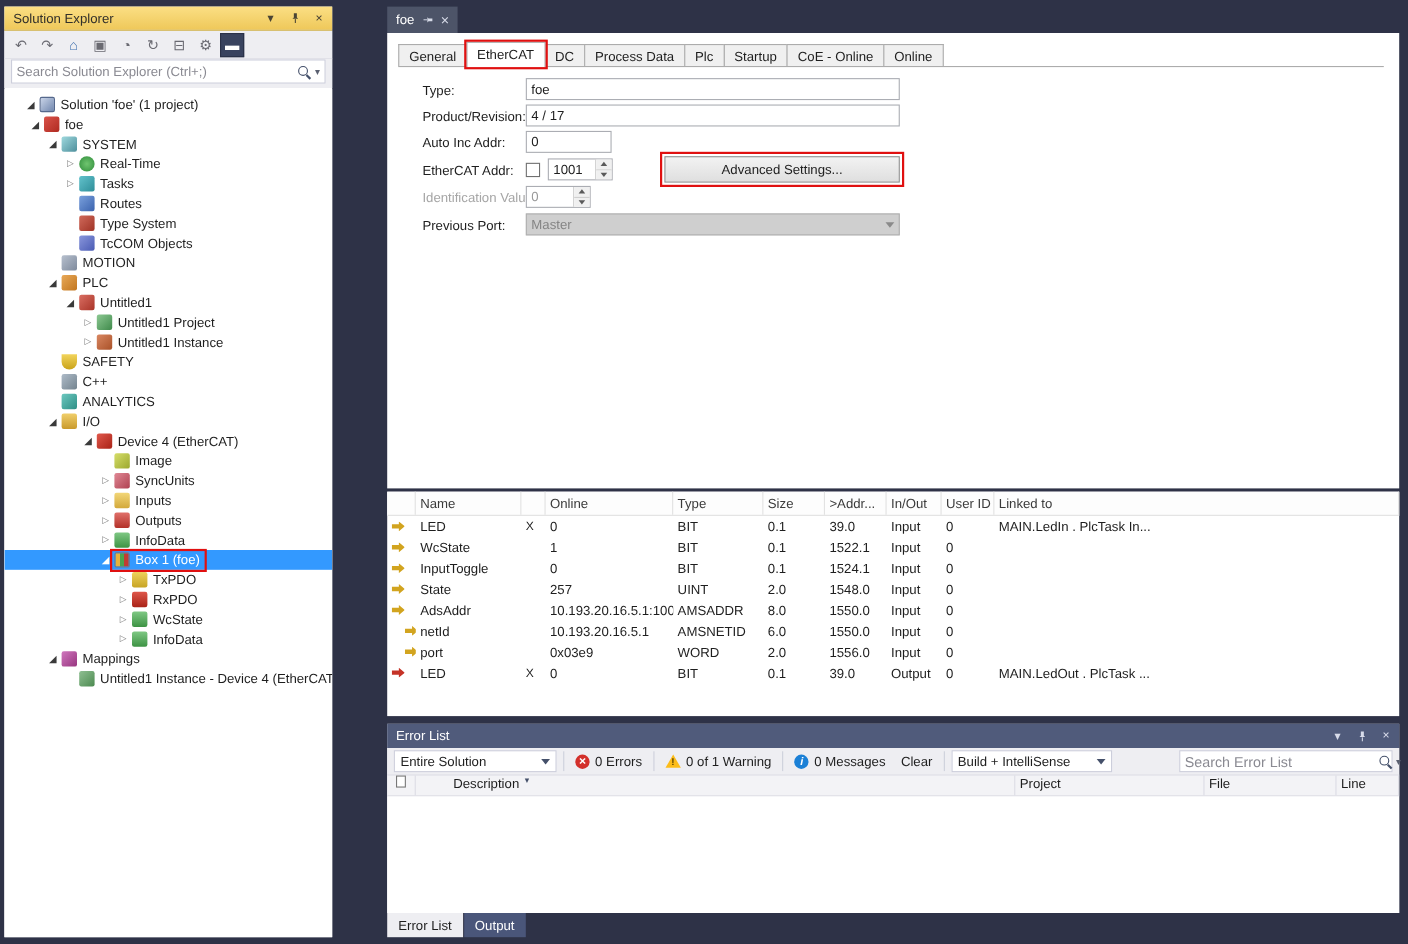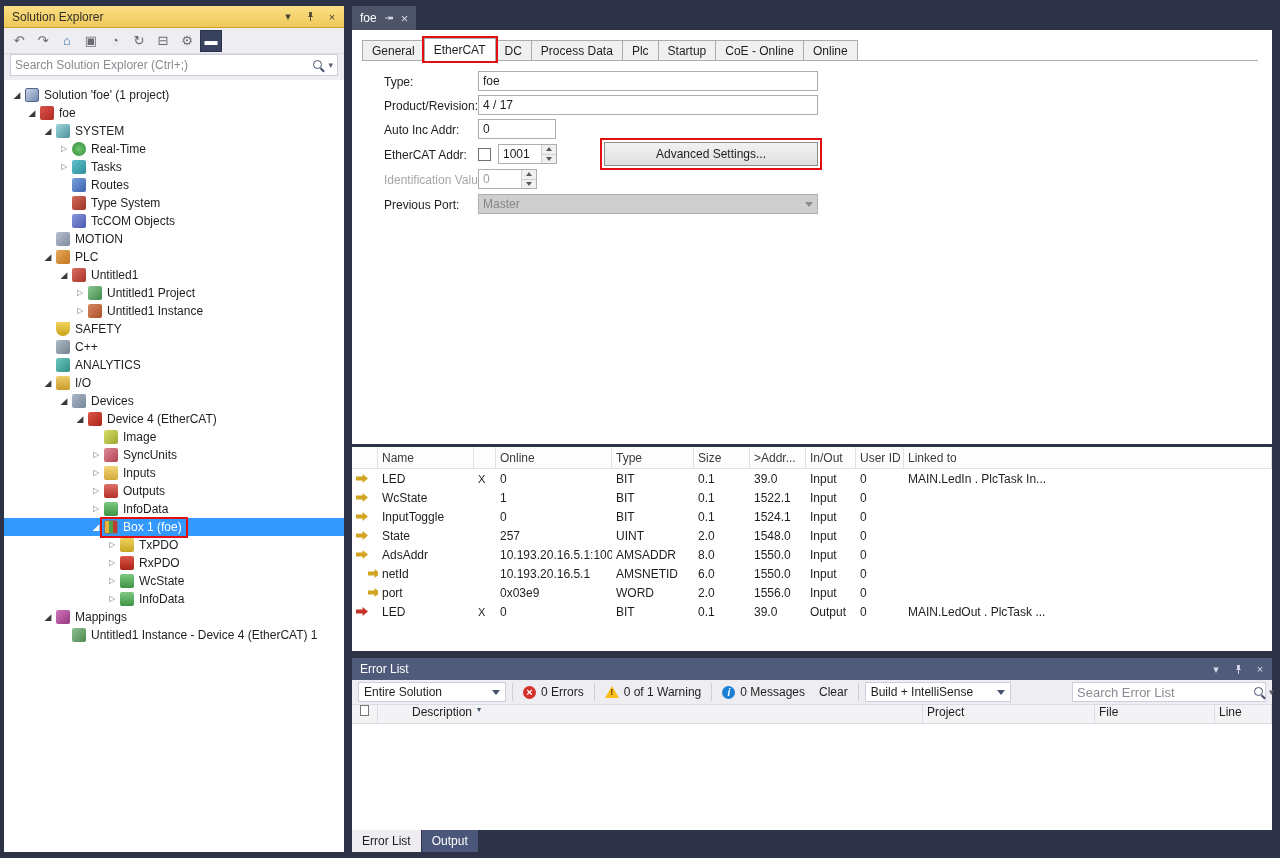--- a/index.html
+++ b/index.html
@@ -4,42 +4,42 @@
 <style>
   :root{
     --ann:#E01010; --sel:#3399FF; --dark:#2E3247; --chrome:#EEEEF2; --bord:#CCCEDB;
   }
   *{margin:0;padding:0;box-sizing:border-box;font-family:"Liberation Sans","DejaVu Sans",sans-serif}
   html,body{width:1280px;height:858px;overflow:hidden;background:var(--dark)}
   .app{position:relative;width:1280px;height:858px;background:var(--dark)}
   .panel{position:absolute}
 
   
-  .solution-explorer{left:4px;top:6px;width:340px;height:846px;background:#fff;display:block}
+  .solution-explorer{left:4px;top:6px;width:298px;height:846px;background:#fff;display:block}
   .se-titlebar{height:22px;background:linear-gradient(#FBDF84,#EFC85A);border-bottom:1px solid #C9A country;border-bottom:1px solid #C9A227;display:flex;align-items:center;padding:0 4px 0 8px}
   .se-title{font-size:12px;color:#32302A;flex:1;white-space:nowrap;overflow:hidden}
   .tbar-icons{display:flex;align-items:center;gap:6px}
   .tbar-ic{width:16px;height:16px;display:flex;align-items:center;justify-content:center;font-size:11px;color:#4A4434;cursor:default}
   .se-toolbar{height:26px;background:var(--chrome);border-bottom:1px solid #DCDCE4;display:flex;align-items:center;padding:0 4px;gap:2px}
   .tb-btn{width:22px;height:22px;border:none;background:transparent;display:flex;align-items:center;justify-content:center;cursor:default}
   .tb-glyph{font-size:13px;color:#6A6A72;line-height:1}
   .tb-btn[data-tone="accent"] .tb-glyph{color:#3F6FAE}
   .tb-btn[data-state="pressed"]{background:#39435F;border:1px solid #2A3148}
   .tb-btn[data-state="pressed"] .tb-glyph{color:#fff}
   .se-search{height:26px;background:var(--chrome);display:flex;align-items:center;padding:0 6px 4px}
   .search-box{flex:1;height:22px;background:#fff;border:1px solid var(--bord);display:flex;align-items:center;padding:0 4px}
   .search-box input{flex:1;border:none;outline:none;font-size:12px;color:#3b82f6;background:transparent}
   .search-box input::placeholder{color:#8A8A92}
   .mag-icon{position:relative;width:13px;height:13px;display:inline-block;flex:none}
   .mag-icon::before{content:"";position:absolute;left:1px;top:1px;width:7px;height:7px;border:1.5px solid #44506A;border-radius:50%}
   .mag-icon::after{content:"";position:absolute;width:5px;height:1.6px;background:#44506A;transform:rotate(45deg);left:8px;top:10px}
   .search-arrow{font-size:9px;color:#5A6070;margin-left:3px}
   .se-tree{position:absolute;left:0;right:0;top:75px;bottom:0;background:#fff;overflow:hidden;padding-top:5px}
   .tree-row{display:flex;align-items:center;height:18px;font-size:12px;color:#1E1E1E;white-space:nowrap;cursor:default}
-  .tree-row[data-level="0"]{padding-left:7px}
+  .tree-row[data-level="0"]{padding-left:18px}
   .tree-row[data-level="1"]{padding-left:22px}
   .tree-row[data-level="2"]{padding-left:38px}
   .tree-row[data-level="3"]{padding-left:54px}
   .tree-row[data-level="4"]{padding-left:70px}
   .tree-row[data-level="5"]{padding-left:86px}
   .tree-row[data-level="6"]{padding-left:102px}
   .twisty{width:12px;flex:none;font-size:8px;color:#7A7A7A;text-align:center;line-height:18px}
   .tree-row[data-expand="collapsed"] .twisty::before{content:"▷"}
   .tree-row[data-expand="expanded"] .twisty::before{content:"◢";color:#3A3A3A;font-size:9px}
   .row-core{display:flex;align-items:center;height:17px;padding:0 4px 0 2px}
@@ -357,27 +357,20 @@
         </div>
 
         <div class="tree-row" data-name="tree-item" data-level="2" data-expand="expanded">
           <span class="twisty" data-name="expander-icon"></span>
           <span class="row-core">
             <span class="tree-ico" data-name="io-icon"></span>
             <span class="tree-label" data-name="tree-item-label">I/O</span>
           </span>
         </div>
 
-        <div class="tree-row" data-name="tree-item" data-level="3" data-expand="expanded">
-          <span class="twisty" data-name="expander-icon"></span>
-          <span class="row-core">
-            <span class="tree-ico" data-name="devices-icon"></span>
-            <span class="tree-label" data-name="tree-item-label">Devices</span>
-          </span>
-        </div>
 
         <div class="tree-row" data-name="tree-item" data-level="4" data-expand="expanded">
           <span class="twisty" data-name="expander-icon"></span>
           <span class="row-core">
             <span class="tree-ico" data-name="ethercat-device-icon"></span>
             <span class="tree-label" data-name="tree-item-label">Device 4 (EtherCAT)</span>
           </span>
         </div>
 
         <div class="tree-row" data-name="tree-item" data-level="5" data-expand="none">

